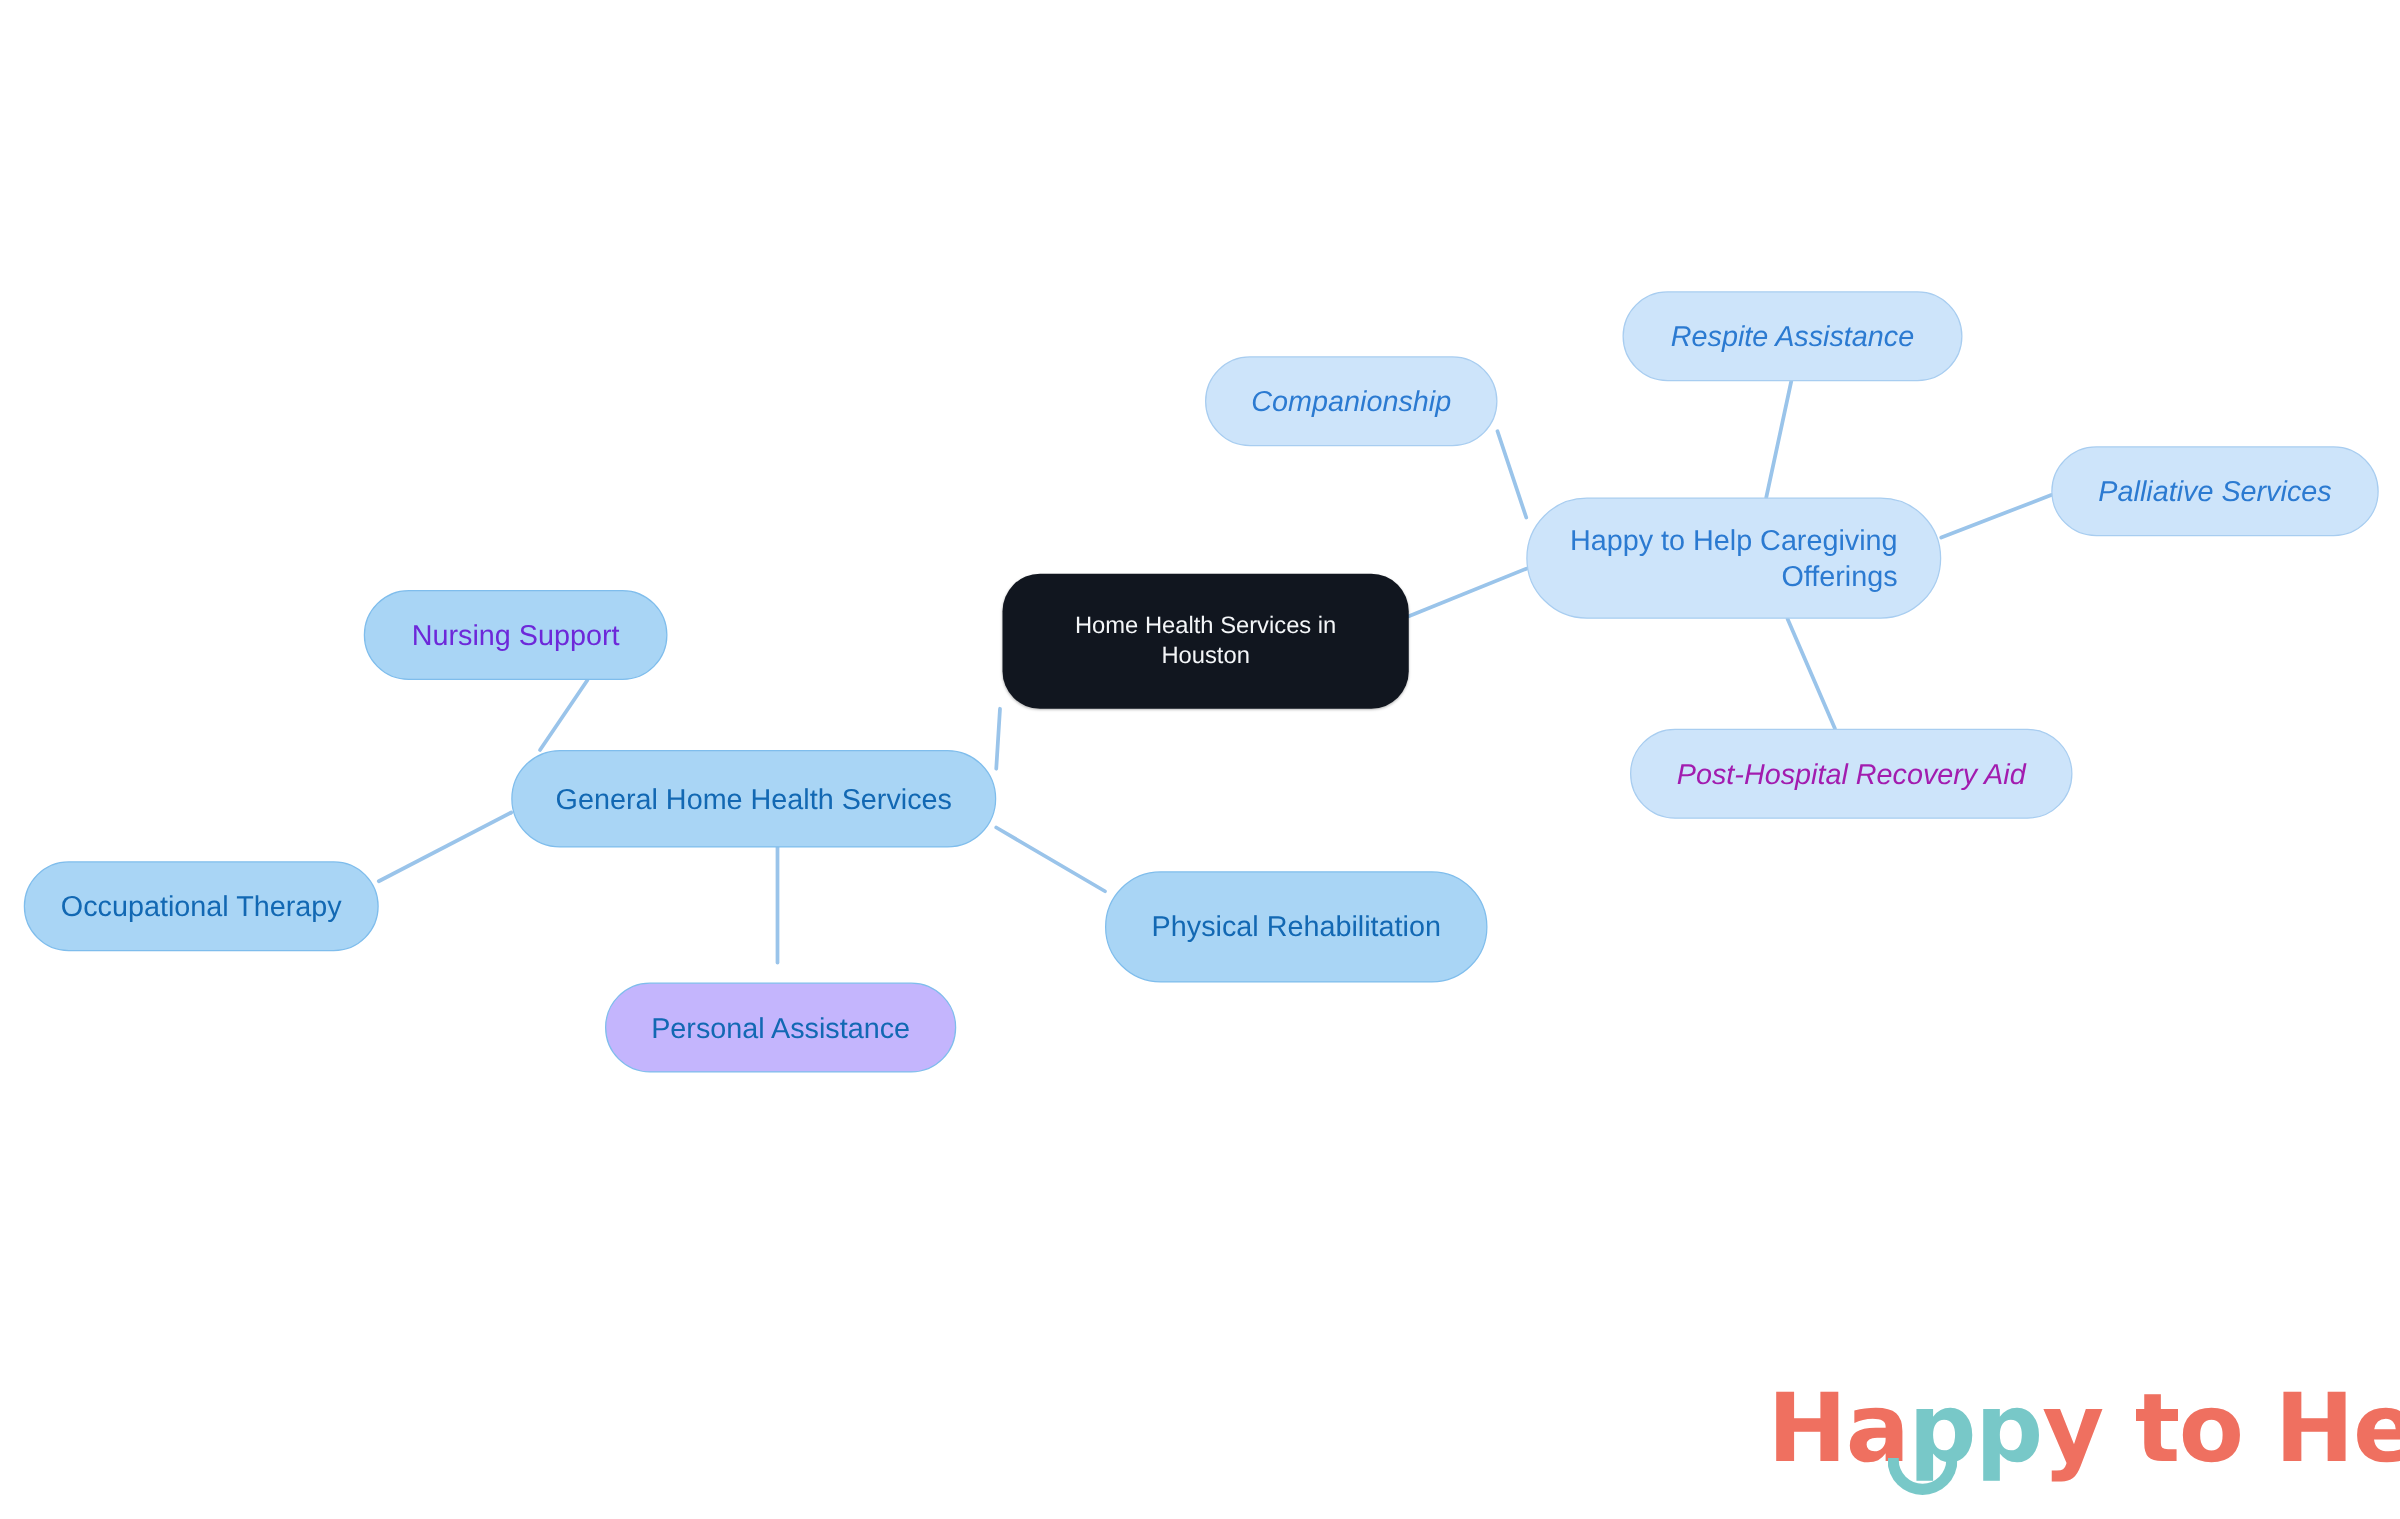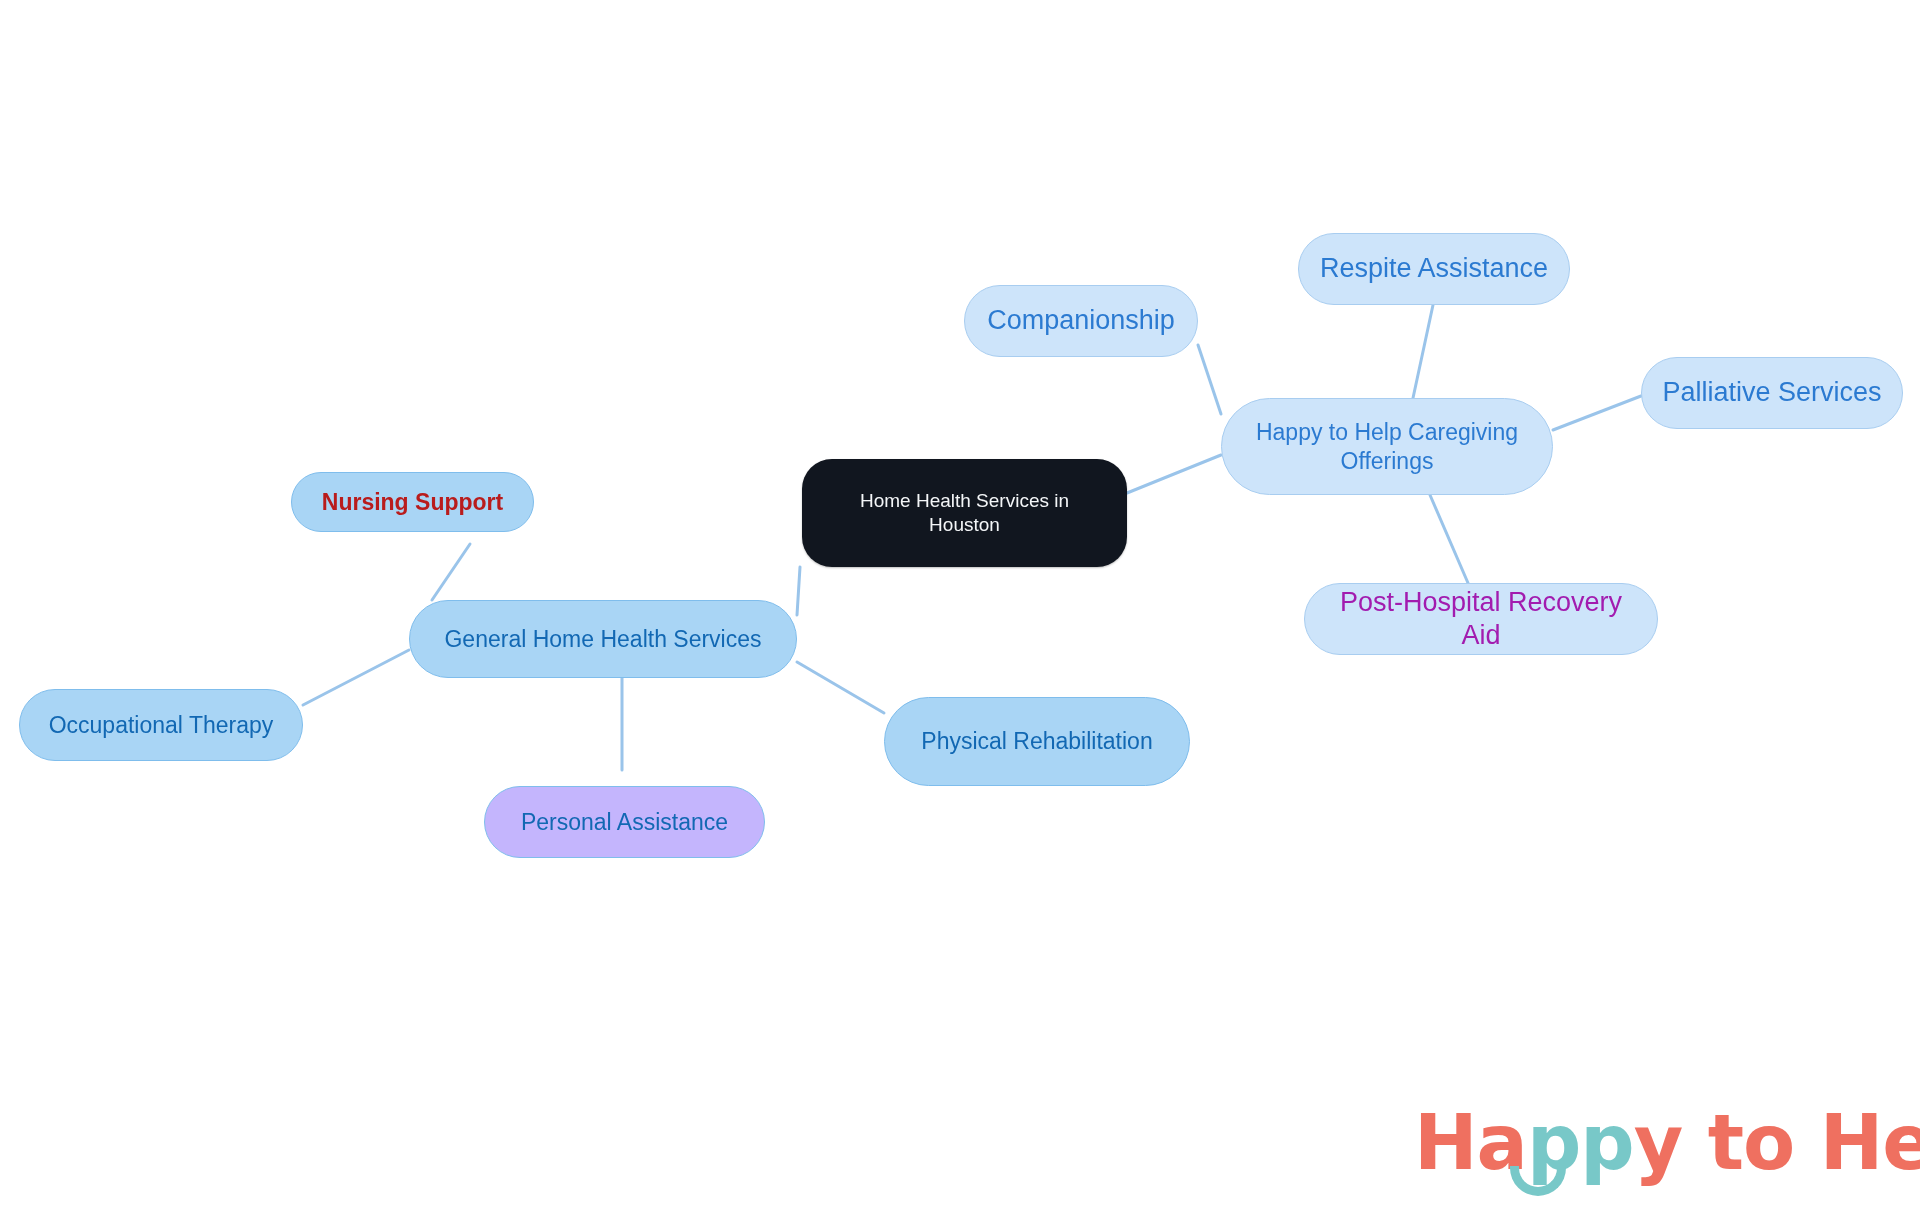--- a/index.html
+++ b/index.html
@@ -70,21 +70,22 @@
     background: #cde4fa;
     border: 1px solid #a8cdf0;
     color: #2b7ad1;
     font-size: 23px;
   }
 
   .node-leaf-right {
     background: #cde4fa;
     border: 1px solid #a8cdf0;
     color: #2b7ad1;
-    font-size: 27px;
+    font-size: 23px;
+    font-style: italic;
   }
 
   
   #logo {
     position: absolute;
     left: 1414px;
     top: 1098px;
     width: 480px;
     height: 108px;
   }
@@ -138,29 +139,29 @@
       <line x1="1413" y1="398" x2="1433" y2="305" stroke="#9ac4ea" stroke-width="3" stroke-linecap="round"></line>
       <line x1="1553" y1="430" x2="1641" y2="396" stroke="#9ac4ea" stroke-width="3" stroke-linecap="round"></line>
       <line x1="1430" y1="495" x2="1468" y2="583" stroke="#9ac4ea" stroke-width="3" stroke-linecap="round"></line>
     </svg>
 
   <div class="node node-root" style="left: 802px; top: 459px; width: 325px; height: 108px; background: rgb(17, 22, 31); color: rgb(244, 246, 248);">Home Health Services in
 Houston</div>
 
   <div class="node node-branch-left" style="left: 409px; top: 600px; width: 388px; height: 78px; background: rgb(169, 213, 245); color: rgb(18, 104, 179); border-color: rgb(127, 189, 236);">General Home Health Services</div>
 
-  <div class="node node-leaf-left" style="left: 291px; top: 472px; width: 243px; height: 60px; background: rgb(169, 213, 245); color: #b91c1c; border-color: rgb(127, 189, 236); font-weight: bold;">Nursing Support</div>
+  <div class="node node-leaf-left" style="left: 291px; top: 472px; width: 243px; height: 72px; background: rgb(169, 213, 245); color: #6d28d9; border-color: rgb(127, 189, 236);">Nursing Support</div>
 
   <div class="node node-leaf-left" style="left: 19px; top: 689px; width: 284px; height: 72px; background: rgb(169, 213, 245); color: rgb(18, 104, 179); border-color: rgb(127, 189, 236);">Occupational Therapy</div>
 
   <div class="node node-leaf-left" style="left: 484px; top: 770px; width: 281px; height: 72px; background: #c4b5fd; color: rgb(18, 104, 179); border-color: rgb(127, 189, 236); margin-top: 16px;">Personal Assistance</div>
 
   <div class="node node-leaf-left" style="left: 884px; top: 697px; width: 306px; height: 89px; background: rgb(169, 213, 245); color: rgb(18, 104, 179); border-color: rgb(127, 189, 236);">Physical Rehabilitation</div>
 
-  <div class="node node-branch-right" style="left: 1221px; top: 398px; width: 332px; height: 97px; background: rgb(205, 228, 250); color: rgb(43, 122, 209); border-color: rgb(168, 205, 240);">Happy to Help Caregiving
+  <div class="node node-branch-right" style="left: 1221px; top: 398px; width: 332px; height: 97px; background: rgb(205, 228, 250); color: rgb(43, 122, 209); border-color: rgb(168, 205, 240); text-align: right;">Happy to Help Caregiving
 Offerings</div>
 
   <div class="node node-leaf-right" style="left: 964px; top: 285px; width: 234px; height: 72px; background: rgb(205, 228, 250); color: rgb(43, 122, 209); border-color: rgb(168, 205, 240);">Companionship</div>
 
   <div class="node node-leaf-right" style="left: 1298px; top: 233px; width: 272px; height: 72px; background: rgb(205, 228, 250); color: rgb(43, 122, 209); border-color: rgb(168, 205, 240);">Respite Assistance</div>
 
   <div class="node node-leaf-right" style="left: 1641px; top: 357px; width: 262px; height: 72px; background: rgb(205, 228, 250); color: rgb(43, 122, 209); border-color: rgb(168, 205, 240);">Palliative Services</div>
 
   <div class="node node-leaf-right" style="left: 1304px; top: 583px; width: 354px; height: 72px; background: rgb(205, 228, 250); color: #a21caf; border-color: rgb(168, 205, 240);">Post-Hospital Recovery Aid</div>
 

